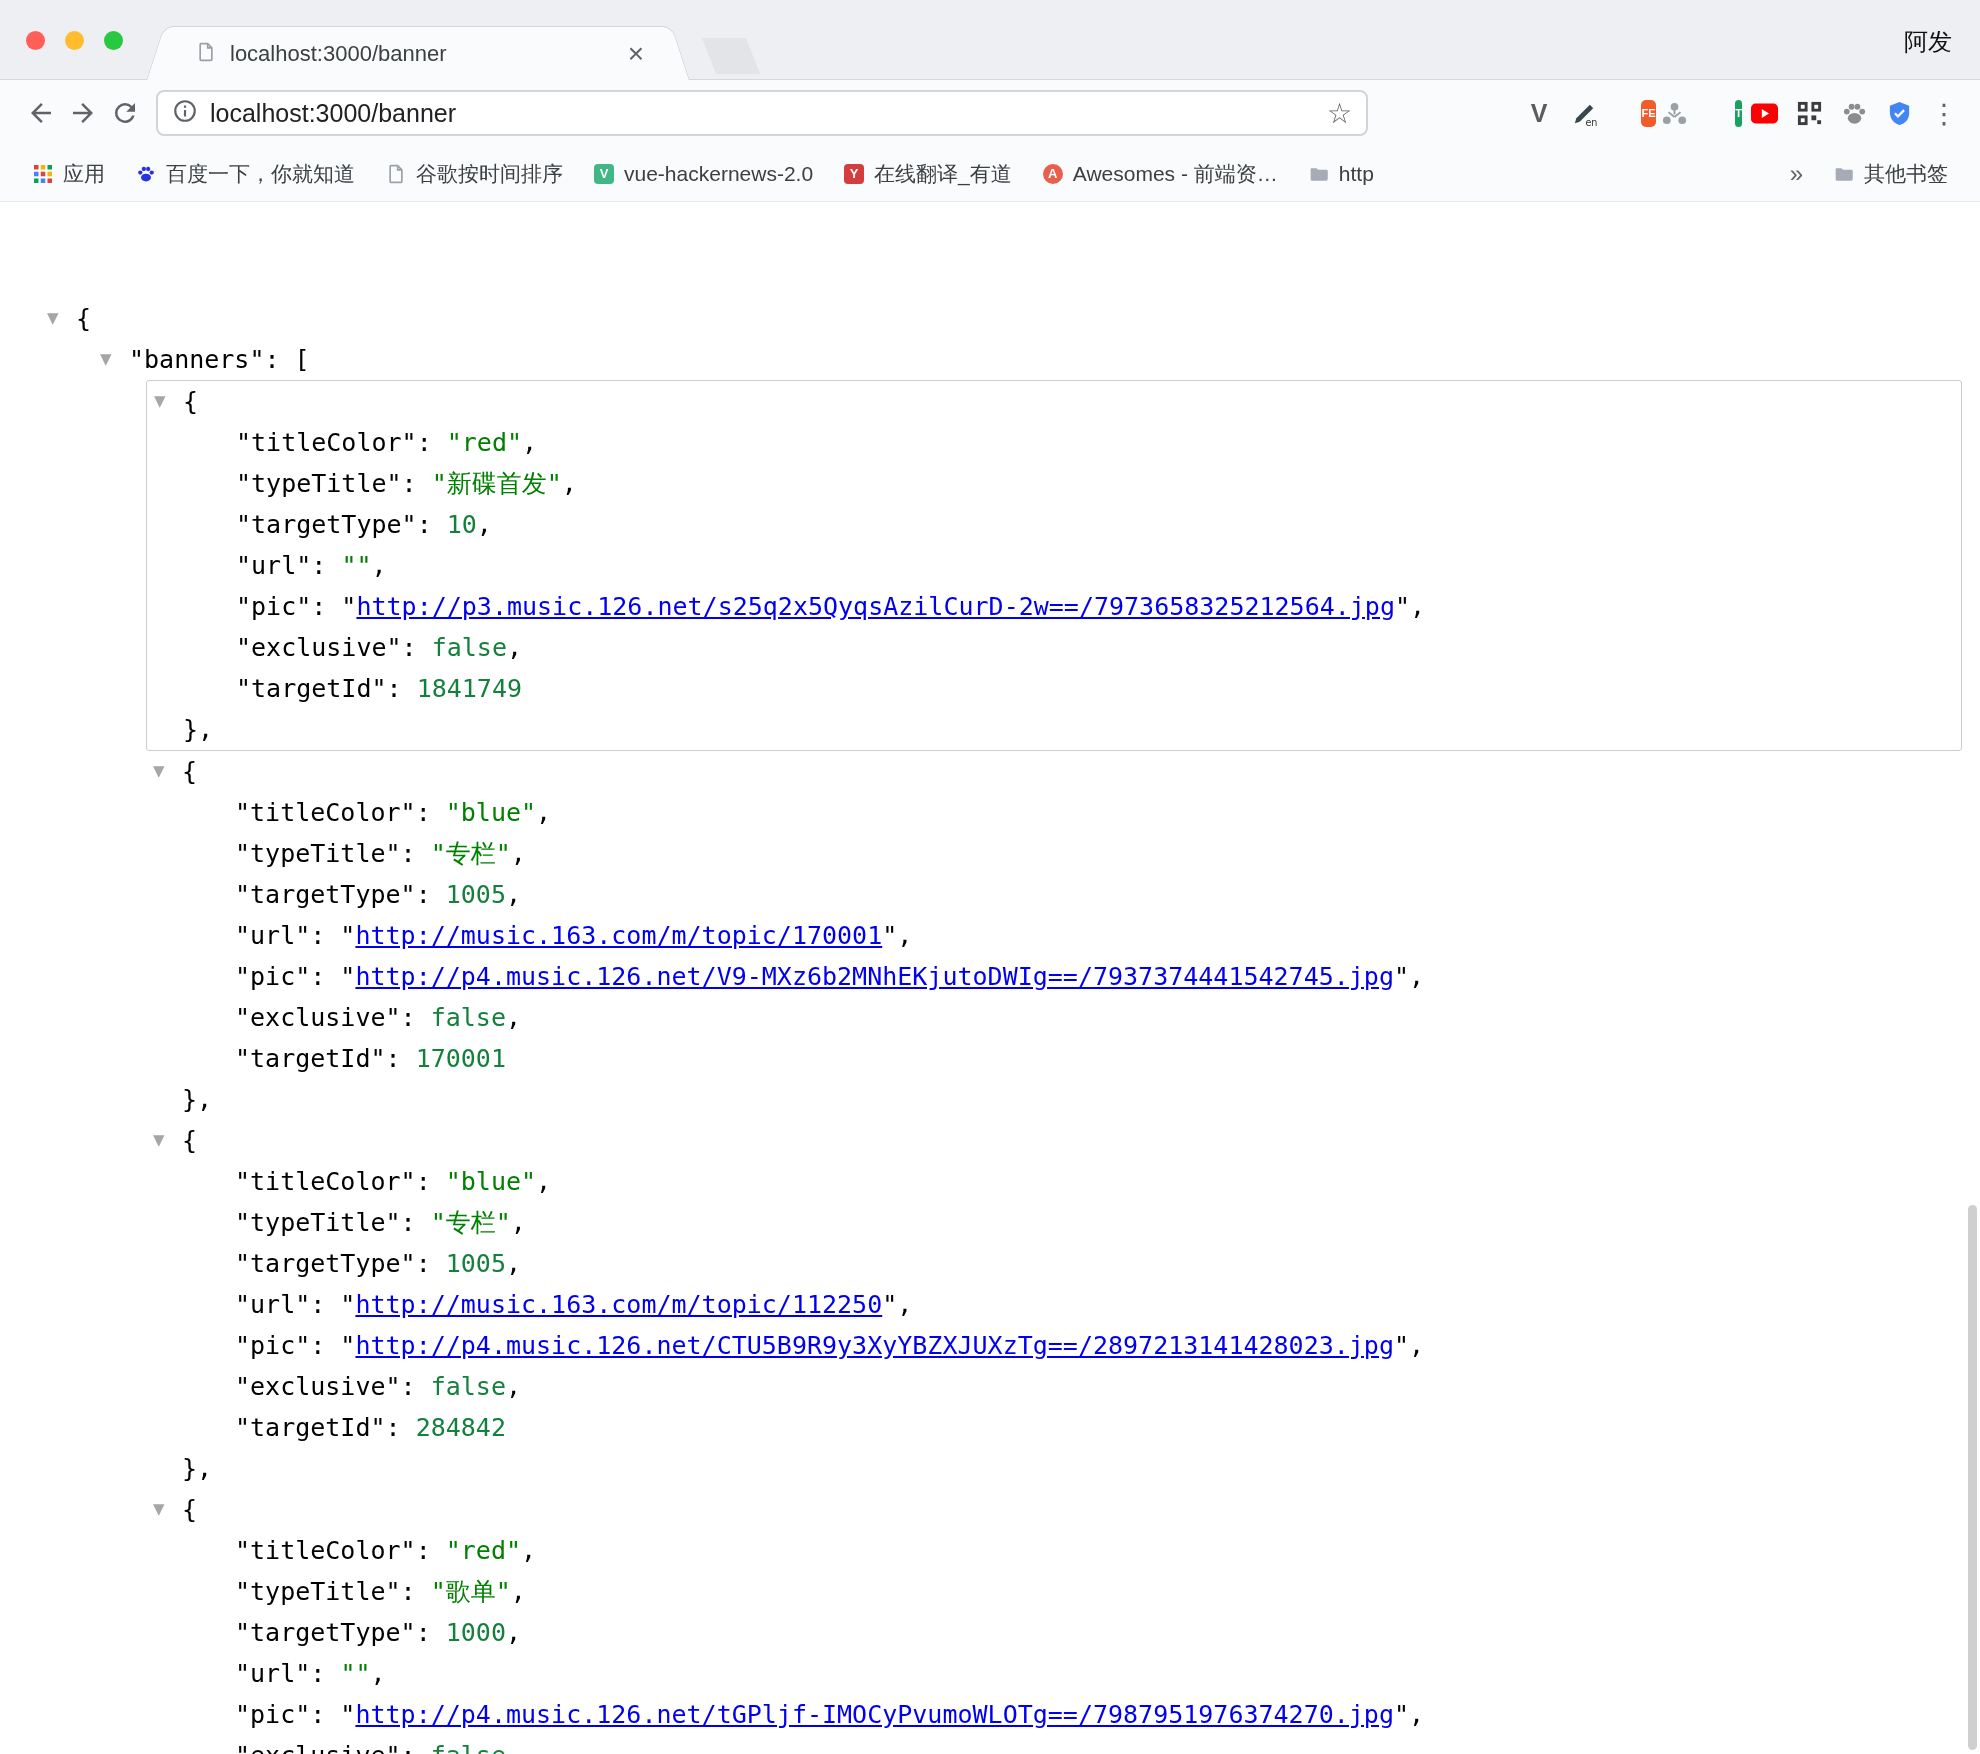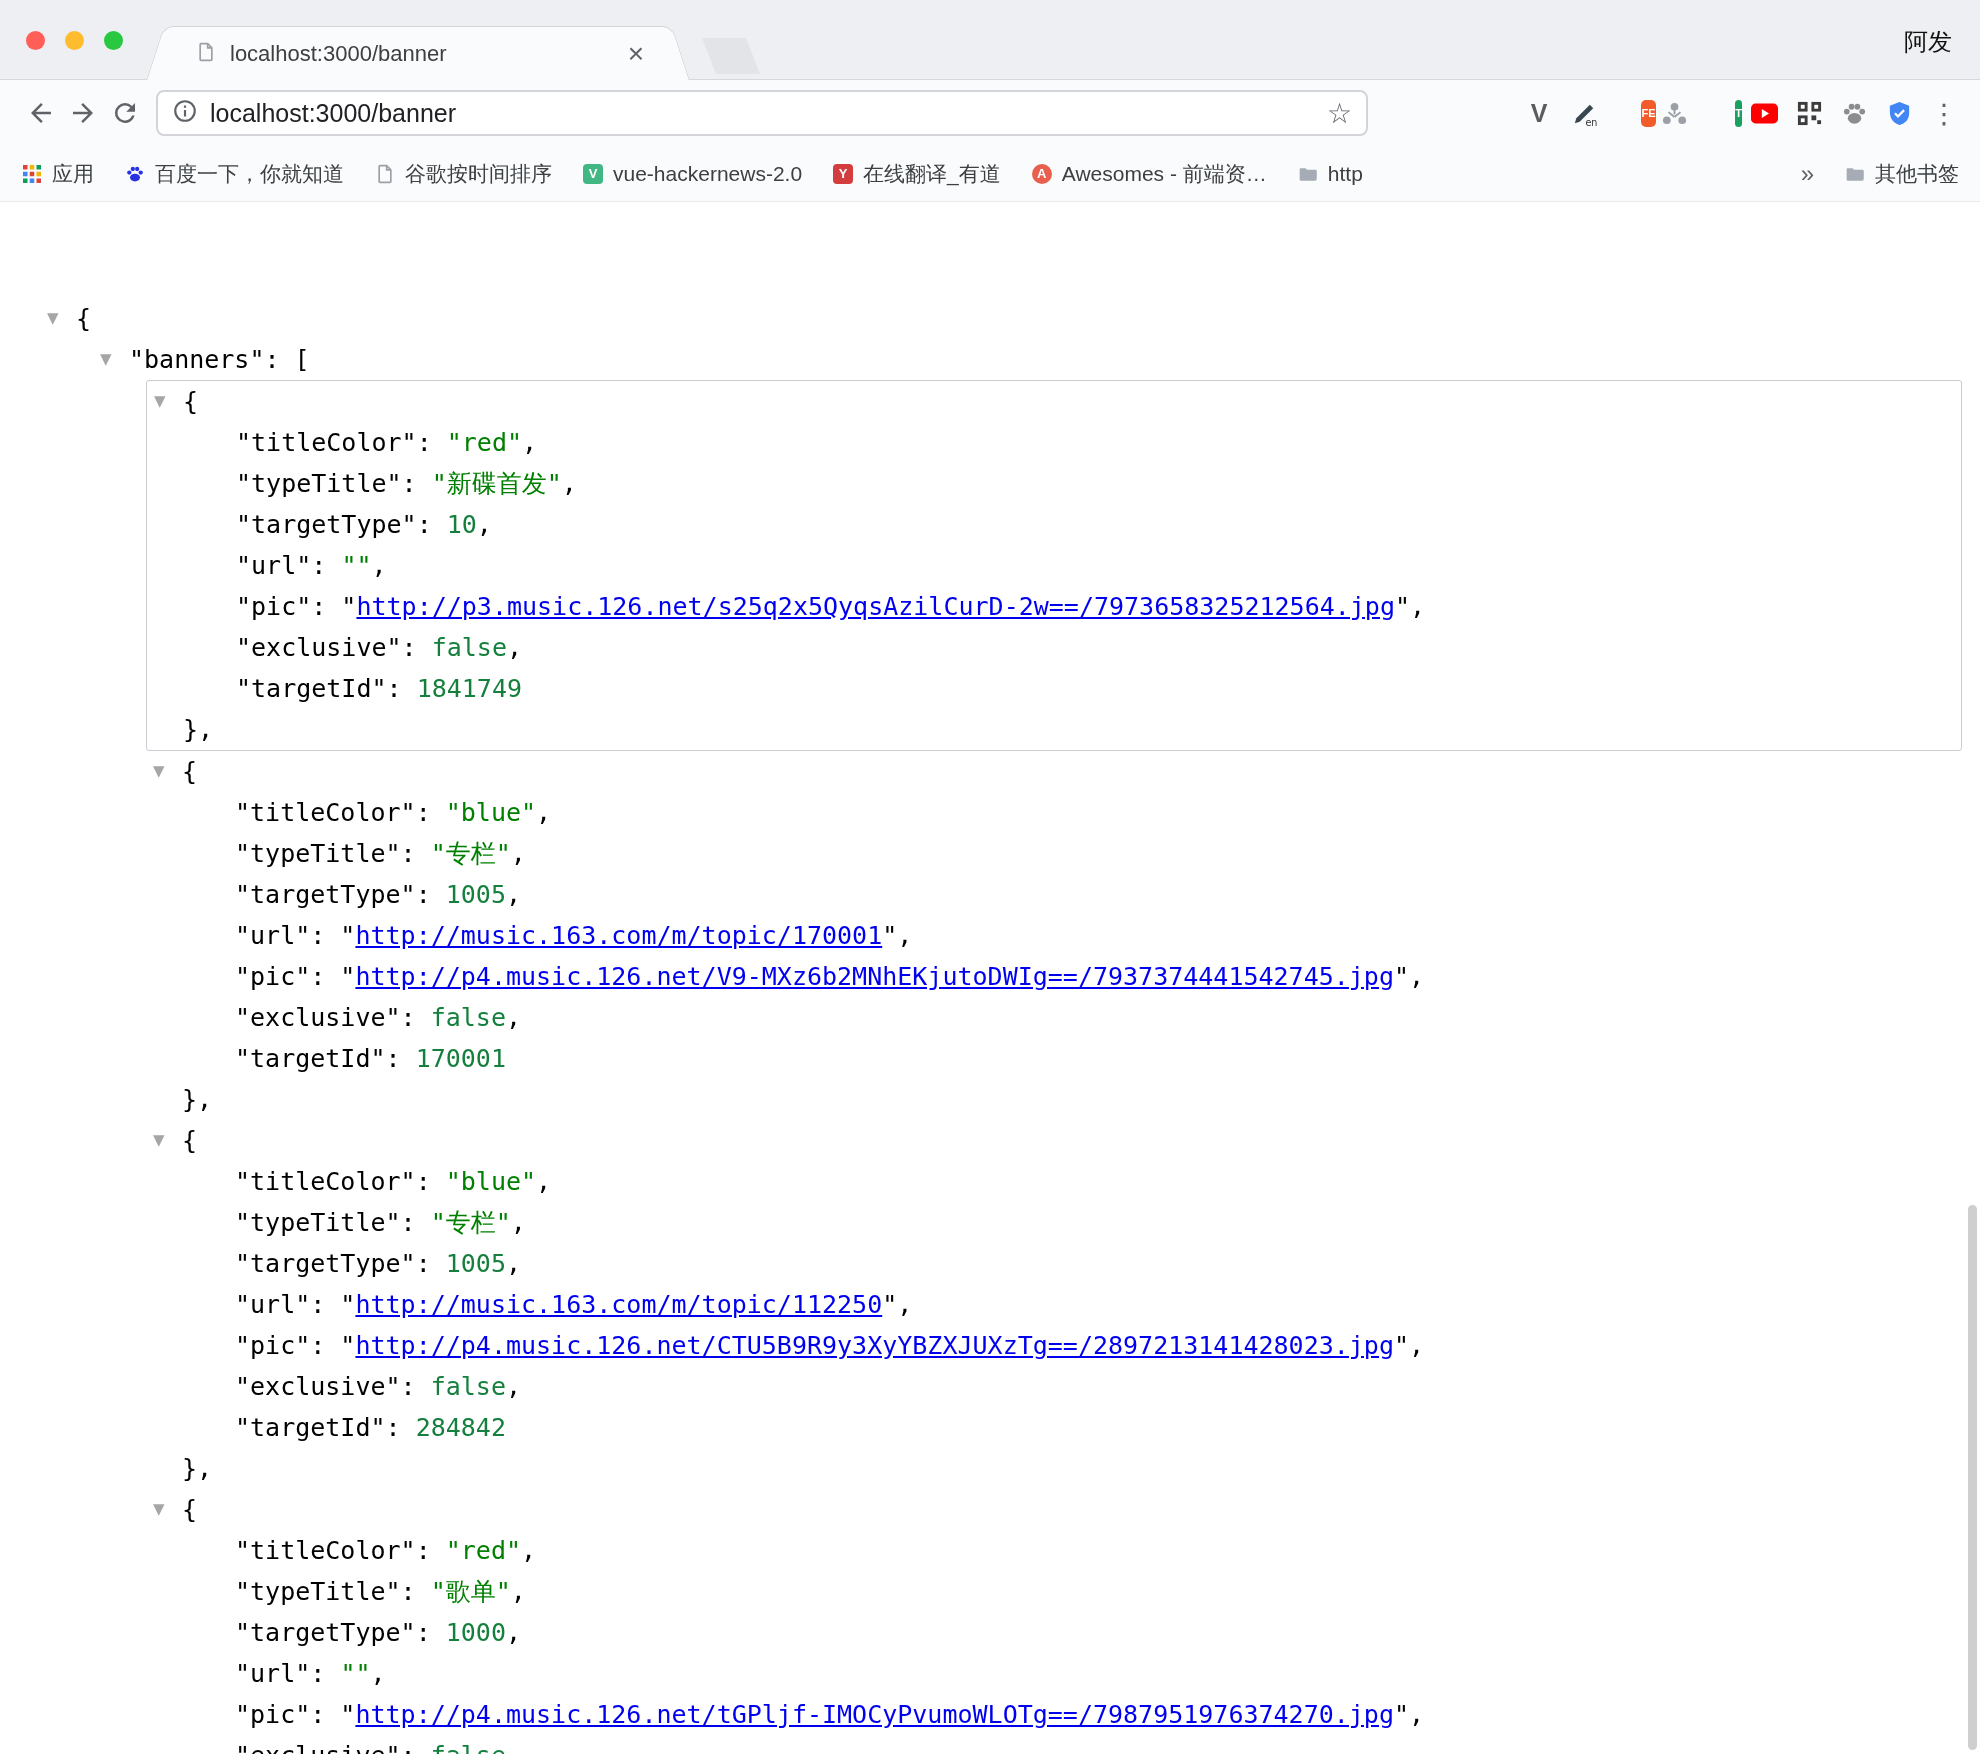--- a/index.html
+++ b/index.html
@@ -42,21 +42,21 @@
   .extbar { display:flex; align-items:center; gap:13px; margin-left:16px; flex:1; justify-content:flex-end; }
   .ext { width:32px; height:32px; display:flex; align-items:center; justify-content:center; cursor:pointer; }
   .ext svg { width:27px; height:27px; }
   .badge { width:27px; height:27px; border-radius:5px; color:#fff; font-weight:bold;
            font-size:11px; display:flex; align-items:center; justify-content:center;margin-left:39px; }
   .vletter { font-size:25px; font-weight:bold; color:#5c5c5c; }
   .menu-dots { font-size:27px; color:#5F6368; font-family:"DejaVu Sans",sans-serif; }
 
   
   .bookmarks { height:56px; background:#FAFBFC; display:flex; align-items:center;
-               padding:0 21px; gap:30px; border-bottom:1px solid #E9E9E9; }
+               padding:0 32px; gap:30px; border-bottom:1px solid #E9E9E9; }
   .bm { display:flex; align-items:center; gap:9px; cursor:pointer; white-space:nowrap; }
   .bm-label { font-size:21px; color:#3C4043; }
   .bm-ico { width:22px; height:22px; display:flex; align-items:center; justify-content:center; }
   .bm-ico svg { width:20px; height:20px; }
   .bm-badge { width:20px; height:20px; border-radius:4px; color:#fff; font-weight:bold;
               font-size:13px; display:flex; align-items:center; justify-content:center; }
   .overflow { margin-left:auto; font-size:24px; color:#5F6368; cursor:pointer; }
 
   
   .content { position:absolute; top:203px; left:0; right:0; bottom:0; background:#fff; overflow:hidden; }

